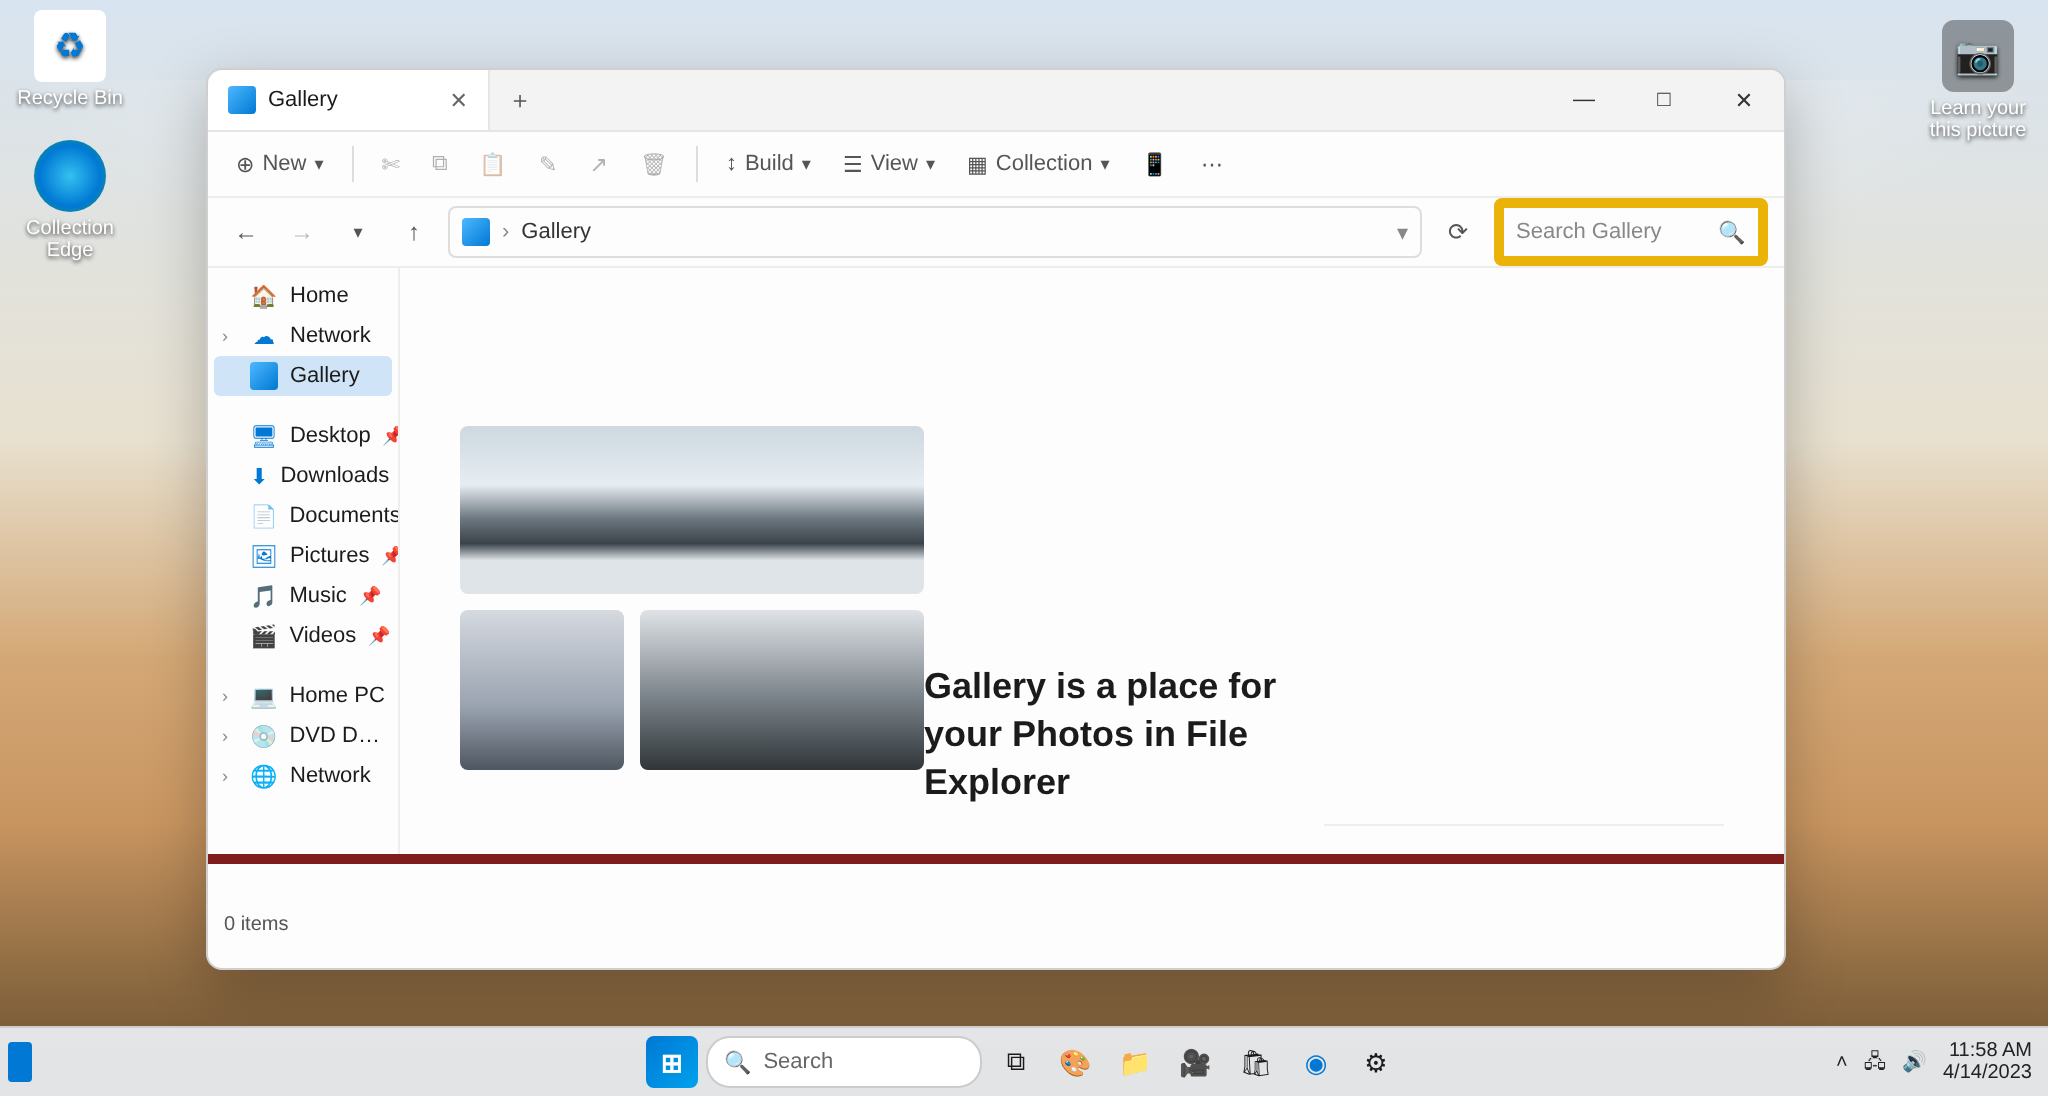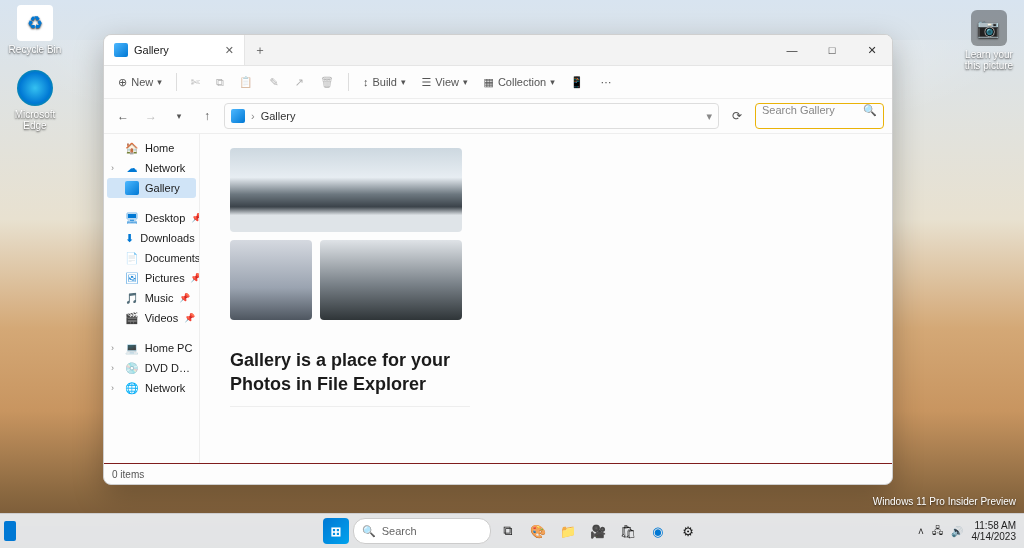--- a/index.html
+++ b/index.html
@@ -22,44 +22,44 @@
 .toolbar{height:32px;display:flex;align-items:center;gap:4px;padding:0 8px;border-bottom:1px solid #eee;color:#555}
 .tbtn{padding:4px 6px;border-radius:4px;display:flex;align-items:center;gap:4px;font-size:11px}
 .tbtn.dis{opacity:.45}
 .sep{width:1px;height:18px;background:#ddd;margin:0 4px}
 
 .navrow{height:34px;display:flex;align-items:center;gap:6px;padding:0 8px;border-bottom:1px solid #eee}
 .navbtn{width:22px;height:22px;display:flex;align-items:center;justify-content:center;color:#555;border-radius:4px}
 .addr{flex:1;height:24px;border:1px solid #ddd;border-radius:4px;display:flex;align-items:center;gap:6px;padding:0 6px;font-size:11px;color:#333}
 .addr .drop{margin-left:auto;color:#888}
 .ref{width:24px;height:24px;display:flex;align-items:center;justify-content:center;color:#555}
-.search{width:115px;height:24px;border:1px solid #eab308;border-radius:4px;display:flex;align-items:flex-start;padding:0 6px;color:#888;font-size:11px}
+.search{width:115px;height:24px;border:5px solid #eab308;border-radius:4px;display:flex;align-items:center;padding:0 6px;color:#888;font-size:11px}
 .search .mag{margin-left:auto}
 
 .body{flex:1;display:flex;min-height:0}
 .side{width:95px;border-right:1px solid #eee;padding:4px 0;overflow:hidden;font-size:11px}
 .sitem{display:flex;align-items:center;gap:6px;padding:3px 6px 3px 18px;white-space:nowrap;border-radius:3px;margin:0 3px}
 .sitem.sel{background:#d0e4f7}
 .sitem .chev{position:absolute;margin-left:-14px;color:#888;font-size:9px}
 .sitem .ic{width:14px;height:14px;display:flex;align-items:center;justify-content:center;font-size:11px}
 .sitem .pin{margin-left:auto;color:#bbb;font-size:9px}
 .sgap{height:10px}
 
-.content{flex:1;overflow:auto;display:flex;flex-direction:column;align-items:flex-start;padding:14px 30px}
+.content{flex:1;overflow:auto;display:flex;flex-direction:row;align-items:flex-end;padding:14px 30px}
 .hero{display:flex;flex-direction:column;gap:8px;margin-bottom:28px}
 .hero .big{width:232px;height:84px;border-radius:4px;background:linear-gradient(180deg,#cdd8e0 0%,#e7edf2 35%,#6d7880 55%,#3b434a 70%,#dfe4e8 80%)}
 .hero .row2{display:flex;gap:8px}
 .hero .sm{height:80px;border-radius:4px}
 .hero .sm.a{width:82px;background:linear-gradient(180deg,#d5d9e0,#9aa3b0 60%,#4e5660)}
 .hero .sm.b{width:142px;background:linear-gradient(180deg,#dfe3e7,#7a8289 55%,#2f3538)}
 .headline{font-size:18px;font-weight:600;line-height:24px;width:240px;color:#1b1b1b;margin-bottom:10px}
 .sub{font-size:11px;color:#555;width:240px;line-height:15px;margin-bottom:24px}
 .hr{width:240px;height:1px;background:#eee}
 
-.status{height:20px;border-top:1px solid #7f1d1d;font-size:10px;color:#555;display:flex;align-items:center;padding:0 8px}
+.status{height:20px;border-top:5px solid #7f1d1d;font-size:10px;color:#555;display:flex;align-items:flex-end;padding:16px 8px}
 
 .watermark{position:absolute;right:8px;bottom:40px;text-align:right;color:#fff;font-size:10px;line-height:13px;text-shadow:0 1px 2px rgba(0,0,0,0.6)}
 
 .taskbar{position:absolute;left:0;right:0;bottom:0;height:34px;background:rgba(240,244,249,0.9);backdrop-filter:blur(6px);display:flex;align-items:center;border-top:1px solid rgba(0,0,0,0.1)}
 .taskbar .left{width:12px;height:20px;margin-left:4px;background:#0078d4;border-radius:2px}
 .taskbar .center{position:absolute;left:50%;transform:translateX(-50%);display:flex;align-items:center;gap:4px}
 .tb{width:26px;height:26px;border-radius:4px;display:flex;align-items:center;justify-content:center;font-size:13px}
 .tb.start{background:linear-gradient(135deg,#0078d4,#00a2ed);color:#fff;font-weight:bold}
 .tbsearch{width:120px;height:24px;background:#fff;border:1px solid #ccc;border-radius:12px;display:flex;align-items:center;gap:6px;padding:0 8px;font-size:11px;color:#666}
 .tray{margin-left:auto;display:flex;align-items:center;gap:8px;padding-right:8px;font-size:10px;color:#222}
@@ -70,21 +70,21 @@
 <body>
 
 <div class="desktop">
 
   <div class="desk-icon recycle">
     <div class="ico">♻</div>
     <div>Recycle Bin</div>
   </div>
   <div class="desk-icon edge">
     <div class="ico"></div>
-    <div>Microsoft Edge</div>
+    <div>Collection Edge</div>
   </div>
   <div class="desk-icon learn">
     <div class="ico">📷</div>
     <div>Learn your this picture</div>
   </div>
 
   <div class="window">
     <div class="titlebar">
       <div class="tab">
         <span class="pic-ico"></span>
@@ -241,21 +241,20 @@
 
       </div>
     </div>
 
     <div class="status">
       <span>0 items</span>
     </div>
   </div>
 
   <div class="watermark">
-    <div>Windows 11 Pro Insider Preview</div>
   </div>
 
   <div class="taskbar">
     <div class="left"></div>
     <div class="center">
       <div class="tb start">⊞</div>
       <div class="tbsearch">
           <span>🔍</span>
           <span>Search</span>
         </div>

